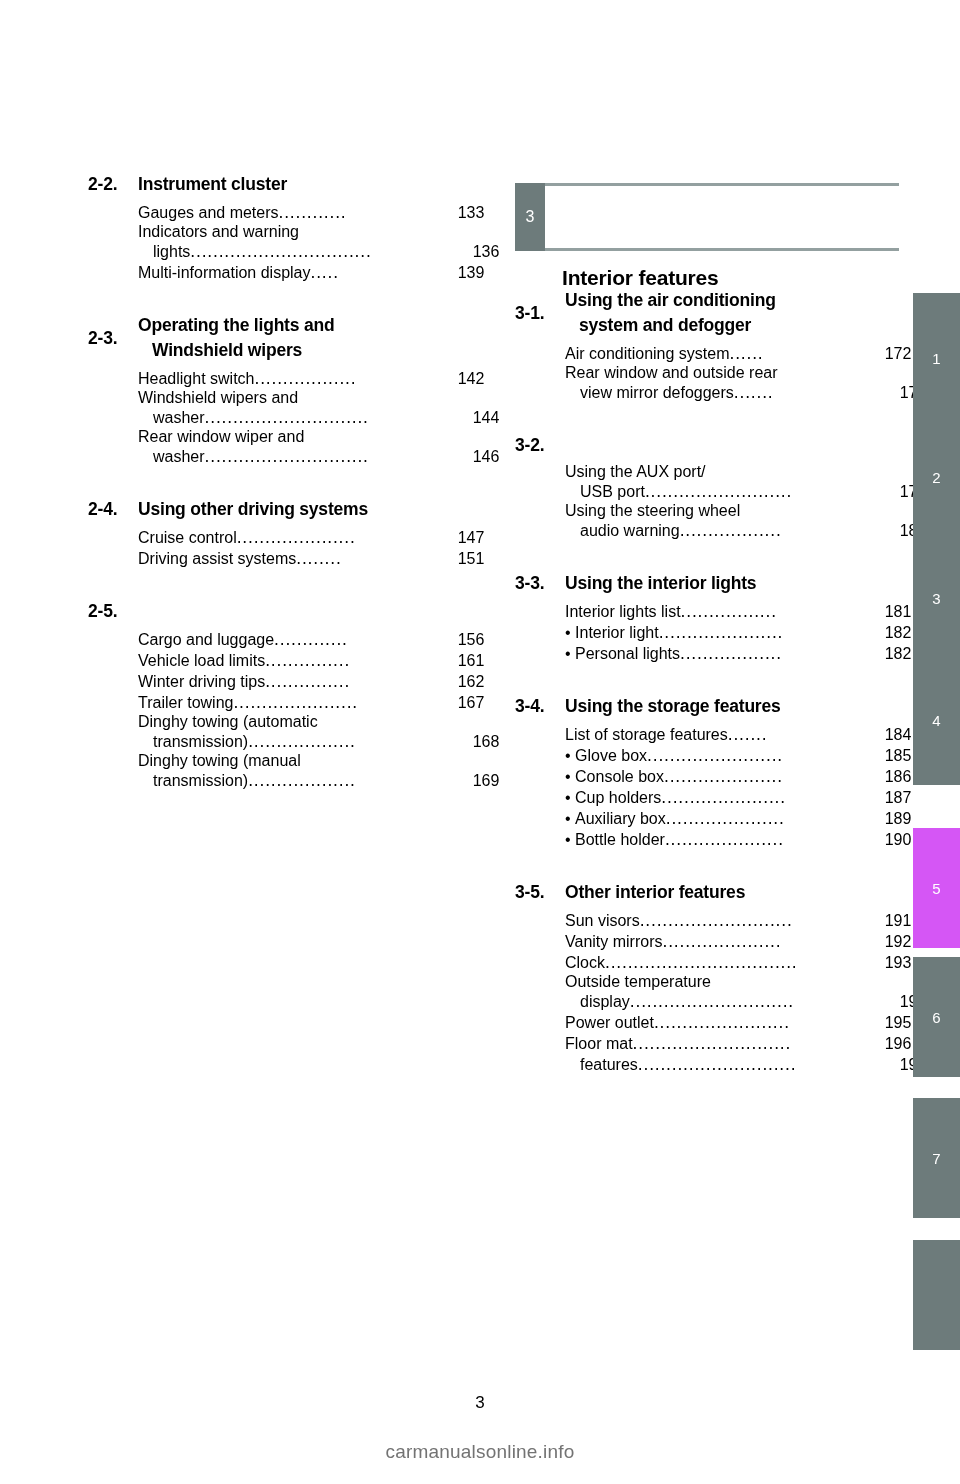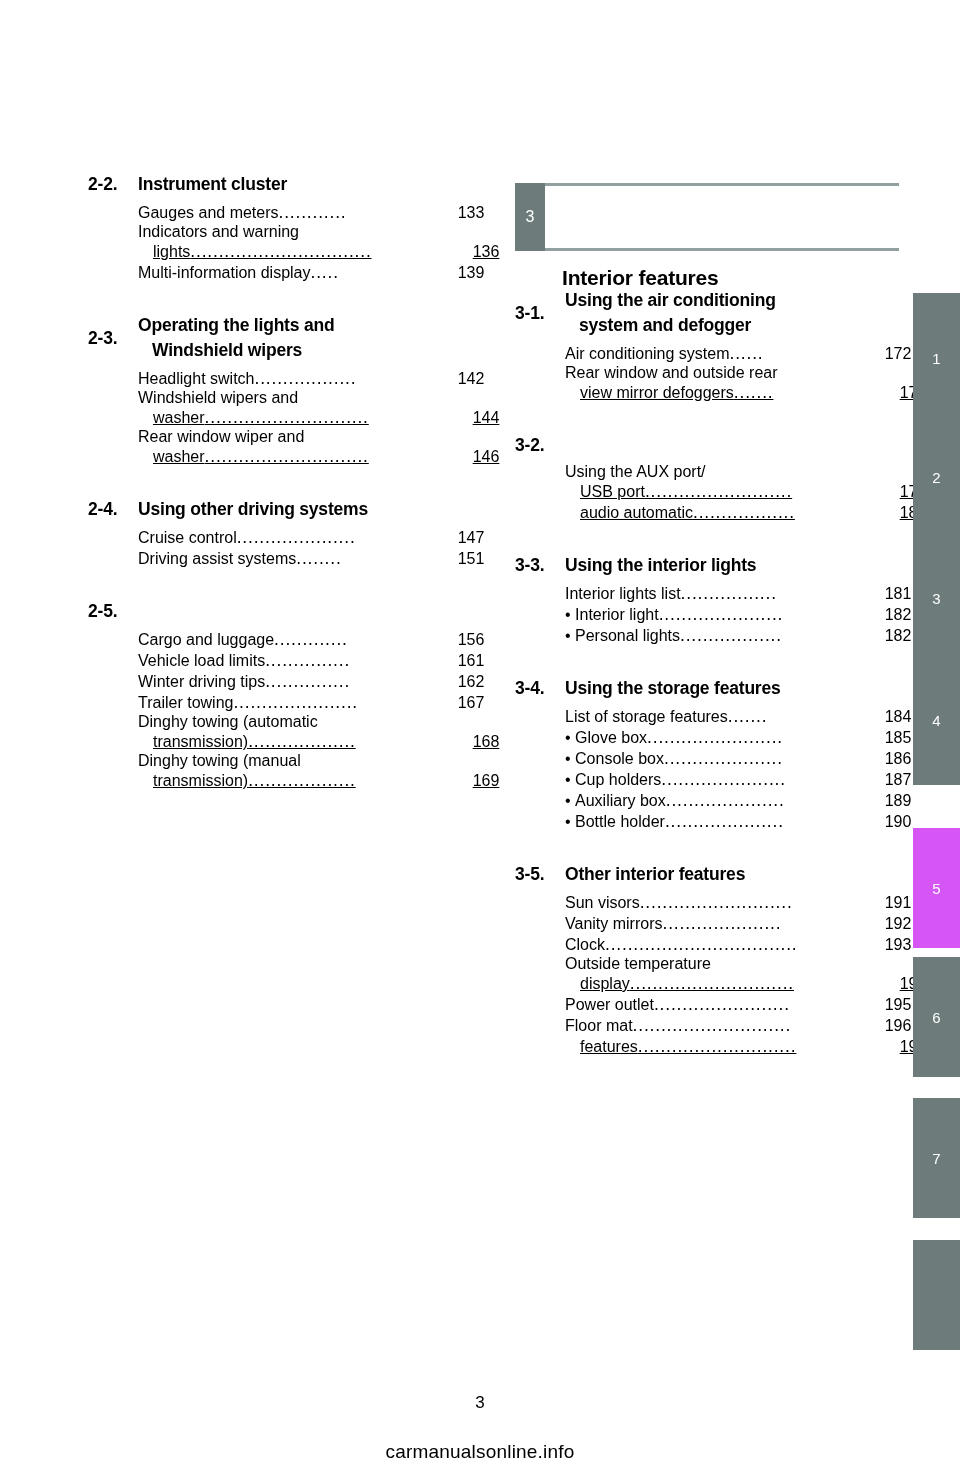--- a/index.html
+++ b/index.html
@@ -72,21 +72,21 @@
     letter-spacing: 0.8px;
     margin: 0 2px 0 0;
   }
   .row .pageno {
     flex: 0 0 auto;
     text-align: center;
     min-width: 34px;
     padding-left: 6px;
   }
   
-  .row.cont { padding-left: 15px; text-decoration: underline; }
+  .row.cont { padding-left: 15px; }
   
   .row.bullet .label::before { content: "\2022\00a0"; }
 
   
   #chapter-banner {
     position: absolute;
     left: 515px;
     top: 183px;
     width: 384px;
     height: 68px;
@@ -155,21 +155,21 @@
     text-align: center;
     font-size: 17px;
   }
   #watermark {
     position: absolute;
     left: 0;
     right: 0;
     top: 1441px;
     text-align: center;
     font-size: 19px;
-    color: #000000;
+    color: #737373;
     letter-spacing: 0.2px;
   }
 </style>
 </head>
 <body>
 
 <div id="page">
 
   <div class="column" id="col-left">
       <div class="section">
@@ -325,22 +325,25 @@
         </div>
         <div class="entries">
           <div class="row first-line">
             <span class="label">Using the AUX port/</span>
           </div>
           <div class="row cont">
             <span class="label">USB port</span>
             <span class="leader">..........................</span>
             <span class="pageno">179</span>
           </div>
-          <div class="row cont">
-            <span class="label">audio automatic</span>
+          <div class="row first-line">
+            <span class="label">Using the steering wheel</span>
+          </div>
+          <div class="row cont">
+            <span class="label">audio warning</span>
             <span class="leader">..................</span>
             <span class="pageno">180</span>
           </div>
         </div>
       </div>
       <div class="section">
         <div class="sec-head">
           <span class="sec-num">3-3.</span>
           <span class="sec-title">Using the interior lights</span>
         </div>

